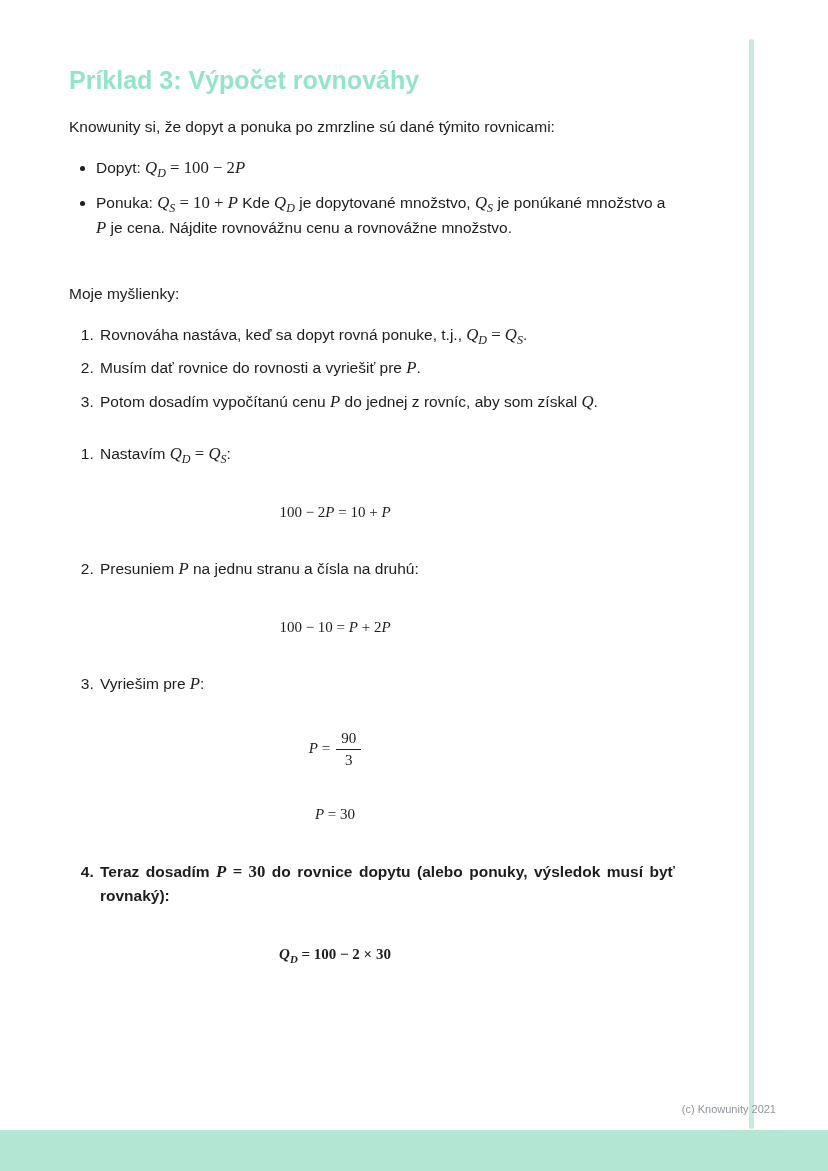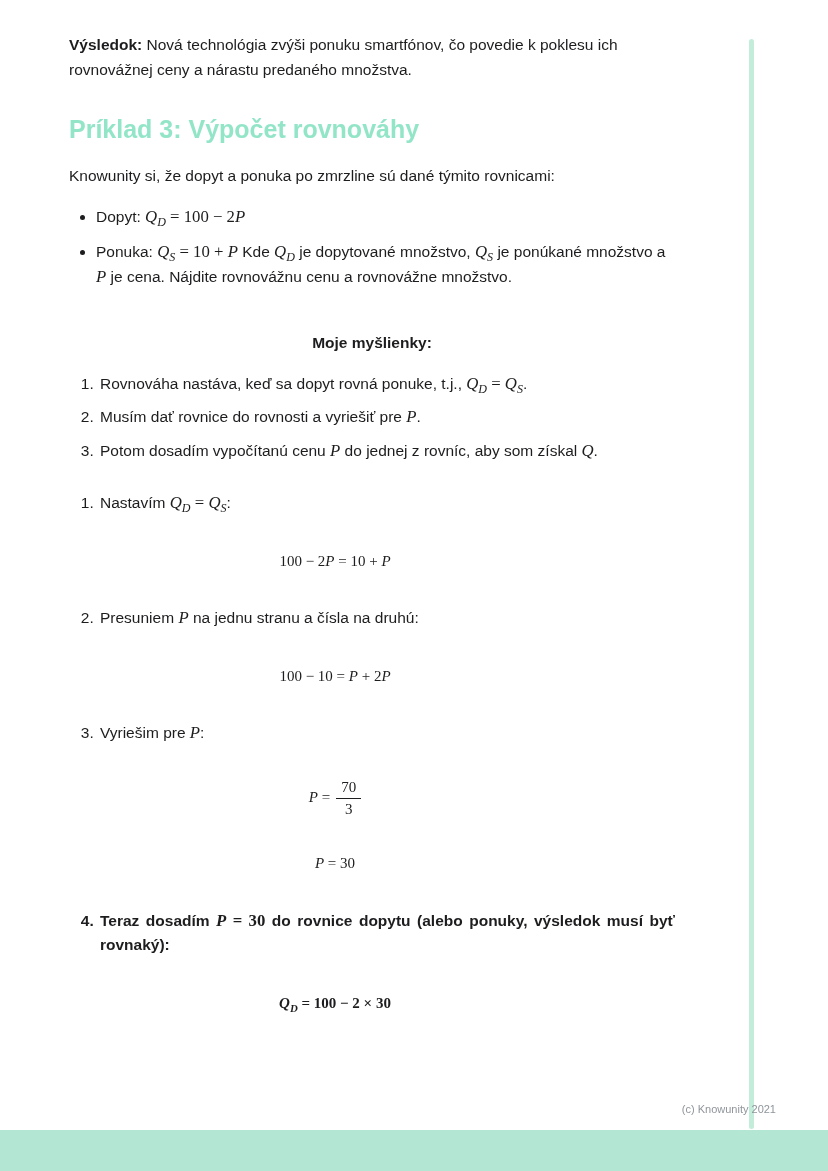--- a/index.html
+++ b/index.html
@@ -28,21 +28,21 @@
     color:var(--heading-color,#93e5c8);
     margin:32px 0 20px 0;
   }
   .intro{margin:0 0 6px 0;}
   ul.bullets{margin:16px 0 26px 0;padding-left:27px;}
   ul.bullets li{margin:11px 0;}
   ol.numbered{margin:16px 0 28px 0;padding-left:29px;}
   ol.numbered li{margin:9px 0;padding-left:2px;}
   ol.steps{margin:16px 0 0 0;padding-left:29px;}
   ol.steps li{margin:13px 0;padding-left:2px;}
-  .bold-label{font-weight:700;margin:42px 0 14px 0;text-align:center;}
+  .bold-label{font-weight:400;margin:42px 0 14px 0;}
   
   .m{font-family:"Liberation Serif","DejaVu Serif",serif;font-size:1.08em;font-style:normal;}
   .m i{font-style:italic;font-family:inherit;}
   .m sub{font-size:0.72em;line-height:0;}
   .eq{
     font-family:"Liberation Serif","DejaVu Serif",serif;
     font-size:15px;
     text-align:center;
     margin:33px 105px 33px 0;
   }
@@ -78,21 +78,20 @@
     width:828px;height:41px;
     background:var(--bottombar-color,#b3e6d3);
   }
 </style>
 </head>
 <body>
 
 <div class="page">
   <div class="content">
 
-    <p class="para"><strong>Výsledok:</strong> <span>Nová technológia zvýši ponuku smartfónov, čo povedie k poklesu ich rovnovážnej ceny a nárastu predaného množstva.</span></p>
 
     <h2>Príklad 3: Výpočet rovnováhy</h2>
 
     <p class="intro">Knowunity si, že dopyt a ponuka po zmrzline sú dané týmito rovnicami:</p>
 
     <ul class="bullets">
       <li>Dopyt: <span class="m"><i>Q</i><sub><i>D</i></sub> = 100 − 2<i>P</i></span></li>
       <li>Ponuka: <span class="m"><i>Q</i><sub><i>S</i></sub> = 10 + <i>P</i></span> Kde <span class="m"><i>Q</i><sub><i>D</i></sub></span> je dopytované množstvo, <span class="m"><i>Q</i><sub><i>S</i></sub></span> je ponúkané množstvo a <span class="m"><i>P</i></span> je cena. Nájdite rovnovážnu cenu a rovnovážne množstvo.</li>
     </ul>
 
@@ -110,21 +109,21 @@
         <span>Nastavím <span class="m"><i>Q</i><sub><i>D</i></sub> = <i>Q</i><sub><i>S</i></sub></span>:</span>
         <div class="eq"><span class="m">100 − 2<i>P</i> = 10 + <i>P</i></span></div>
       </li>
       <li>
         <span>Presuniem <span class="m"><i>P</i></span> na jednu stranu a čísla na druhú:</span>
         <div class="eq"><span class="m">100 − 10 = <i>P</i> + 2<i>P</i></span></div>
       </li>
       <li>
         <span>Vyriešim pre <span class="m"><i>P</i></span>:</span>
         <div class="eq">
-          <span class="m"><span class="m"><i>P</i> =</span></span><span class="frac"><span class="num">70</span><span class="den">3</span></span>
+          <span class="m"><span class="m"><i>P</i> =</span></span><span class="frac"><span class="num">90</span><span class="den">3</span></span>
         </div>
         <div class="eq"><span class="m"><i>P</i> = 30</span></div>
       </li>
       <li class="justify">
         <span>Teraz dosadím <span class="m"><i>P</i> = 30</span> do rovnice dopytu (alebo ponuky, výsledok musí byť rovnaký):</span>
         <div class="eq"><span class="m"><i>Q</i><sub><i>D</i></sub> = 100 − 2 × 30</span></div>
       </li>
     </ol>
 
   </div>

